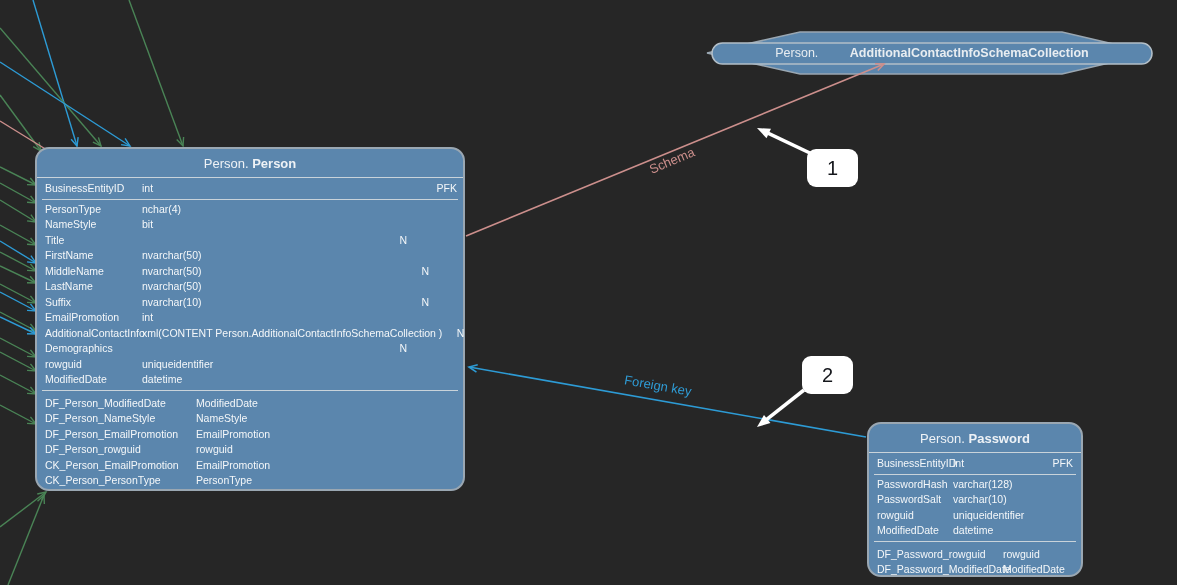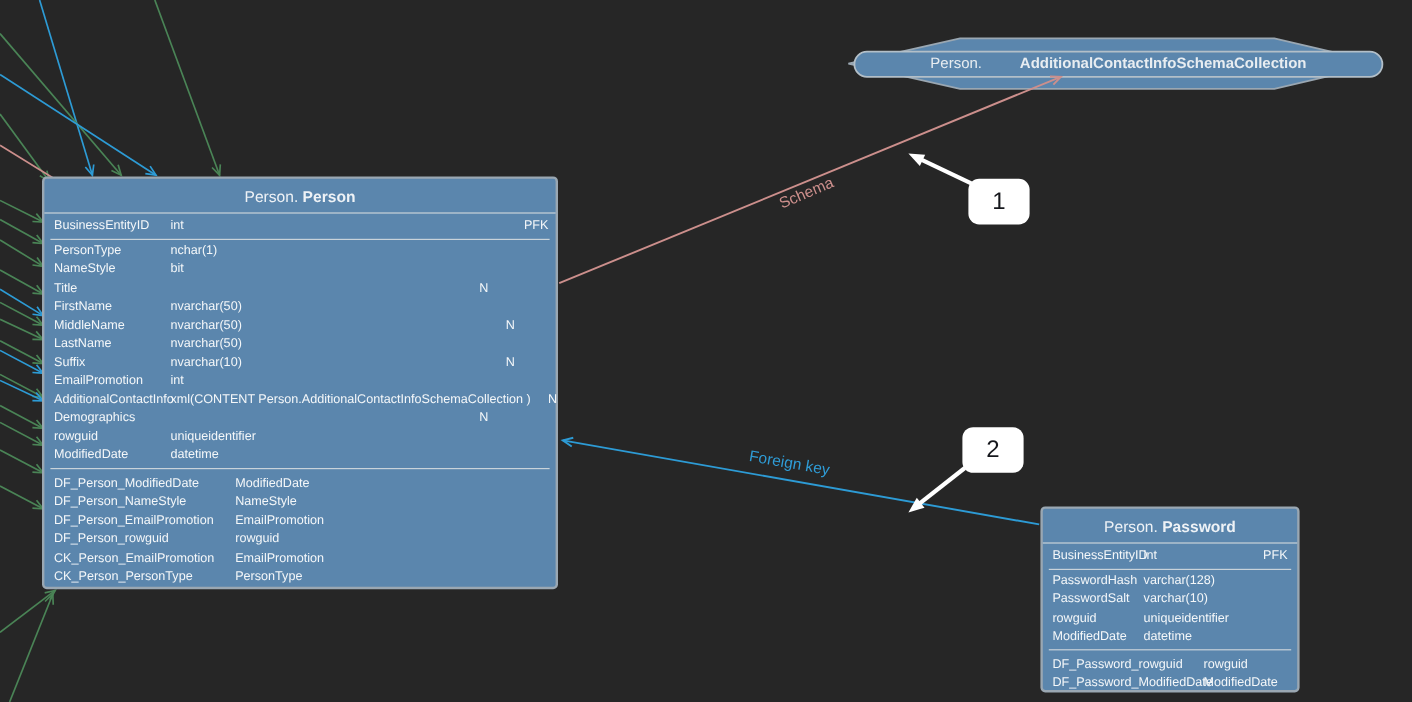--- a/index.html
+++ b/index.html
@@ -13,21 +13,21 @@
   body{
     width:1177px;height:585px;position:relative;overflow:hidden;
     background:var(--bg);
     font-family:"Liberation Sans",sans-serif;
   }
   #connector-layer{position:absolute;left:0;top:0;z-index:0;}
   .db-table{
     position:absolute;z-index:1;box-sizing:border-box;
     background:var(--table-fill);
     border:2px solid var(--table-border);
-    border-radius:4px;
+    border-radius:14px;
     color:var(--table-text);
   }
   .t-header{
     text-align:center;font-size:13px;color:#eef2f6;
     padding:7px 0 6px 0;
     border-bottom:1px solid var(--separator);
     white-space:nowrap;
   }
   .t-header .bold{font-weight:bold;}
   .rows{padding-top:3px;}
@@ -133,21 +133,21 @@
   <div class="rows person-cols">
       <div class="t-row">
         <span class="cell-name">BusinessEntityID</span>
         <span class="cell-type">int</span>
         <span class="cell-null_flag"></span>
         <span class="cell-key_flag">PFK</span>
       </div>
       <div class="sep"></div>
       <div class="t-row">
         <span class="cell-name">PersonType</span>
-        <span class="cell-type">nchar(1)</span>
+        <span class="cell-type">nchar(4)</span>
         <span class="cell-null_flag"></span>
         <span class="cell-key_flag"></span>
       </div>
       <div class="t-row">
         <span class="cell-name">NameStyle</span>
         <span class="cell-type">bit</span>
         <span class="cell-null_flag"></span>
         <span class="cell-key_flag"></span>
       </div>
       <div class="t-row">

